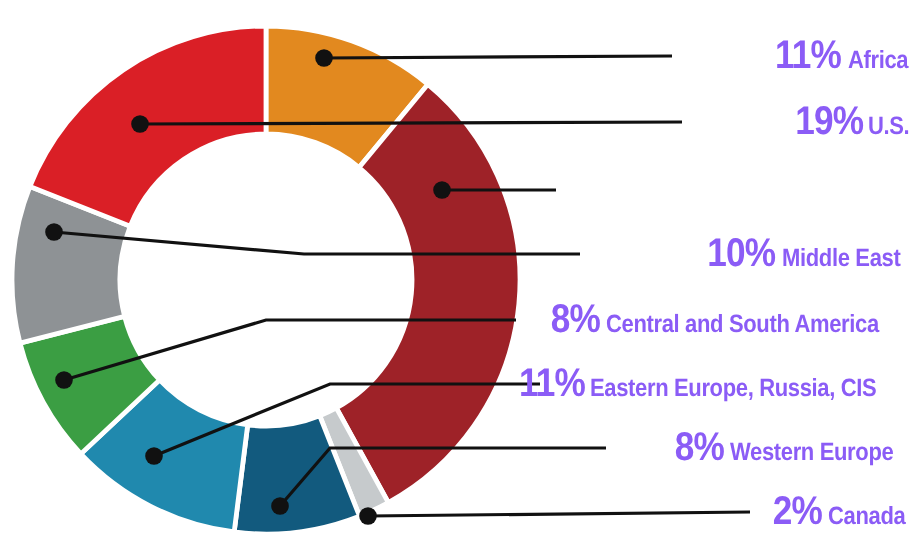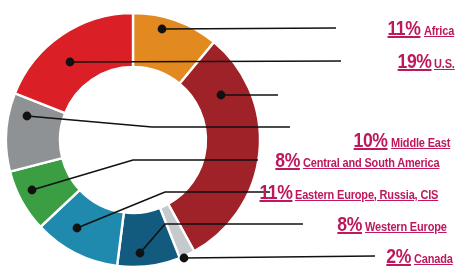--- a/index.html
+++ b/index.html
@@ -11,27 +11,26 @@
     position:relative;
   }
   #stage{position:absolute;left:0;top:0;width:460px;height:277px;}
   svg#chart{position:absolute;left:0;top:0;width:460px;height:277px;display:block;}
 
   .labels{position:absolute;left:0;top:0;width:460px;height:277px;pointer-events:none;}
   .lbl{
     position:absolute;
     right:2px;
     white-space:nowrap;
-    color:#be185d;
+    color:#8b5cf6;
     line-height:1;
     display:flex;
     align-items:baseline;
     justify-content:flex-end;
     transform:translateY(-50%);
-    text-decoration:underline;
   }
   .pct{
     font-family:"Liberation Sans", sans-serif;
     font-weight:bold;
     font-size:20px;
     letter-spacing:-0.5px;
     transform:scaleX(0.88);
     transform-origin:right center;
     margin-right:3px;
   }
@@ -96,21 +95,21 @@
         <span class="nm">Western Europe</span>
       </div>
       <div class="lbl" style="top: 192px;">
         <span class="pct">11%</span>
         <span class="nm">Eastern Europe, Russia, CIS</span>
       </div>
       <div class="lbl" style="top: 160px;">
         <span class="pct">8%</span>
         <span class="nm">Central and South America</span>
       </div>
-      <div class="lbl" style="top: 127px; margin-top: 13px;">
+      <div class="lbl" style="top: 127px;">
         <span class="pct">10%</span>
         <span class="nm">Middle East</span>
       </div>
       <div class="lbl" style="top: 61px;">
         <span class="pct">19%</span>
         <span class="nm">U.S.</span>
       </div>
     </div>
 
 </div>

